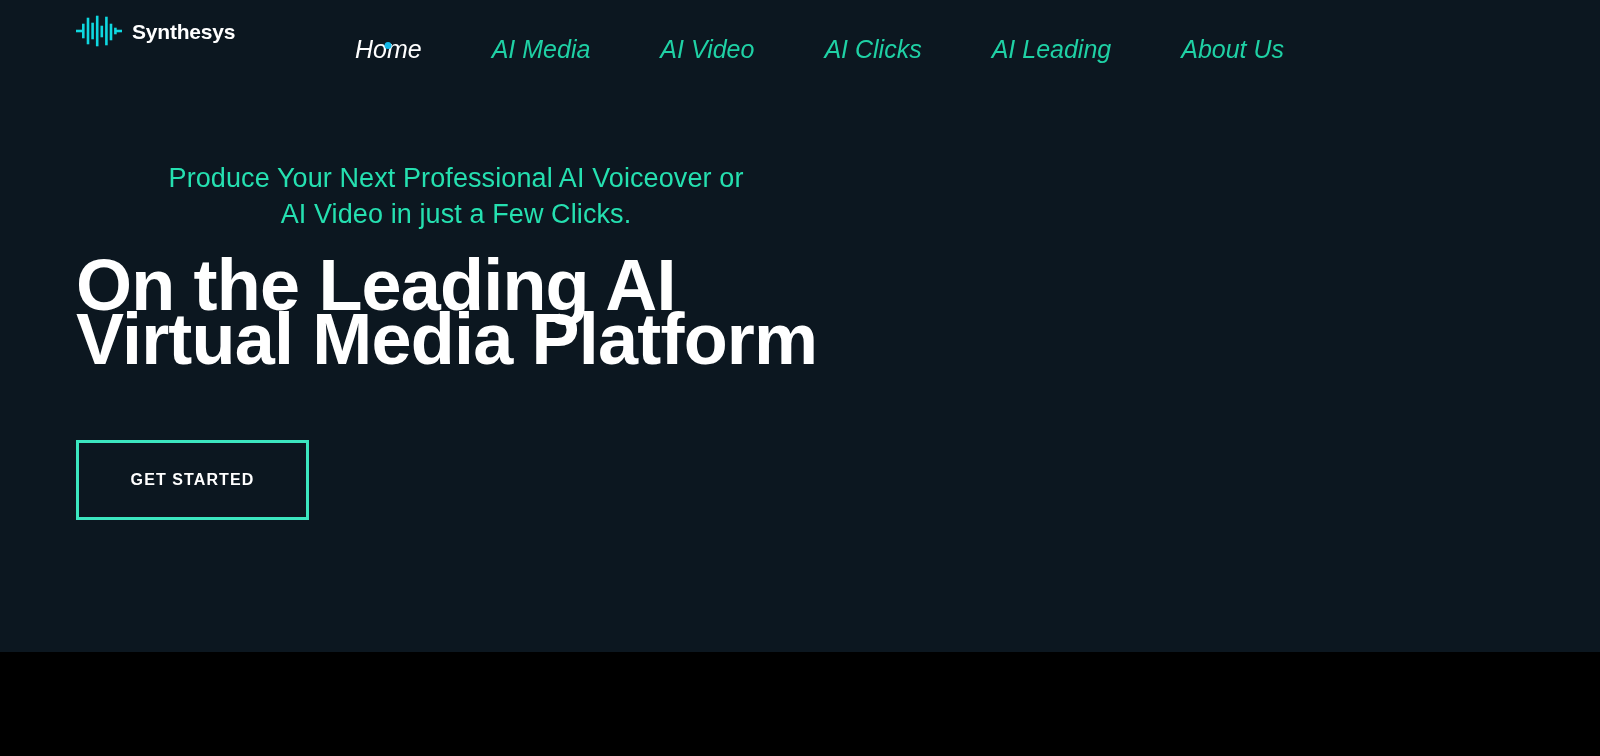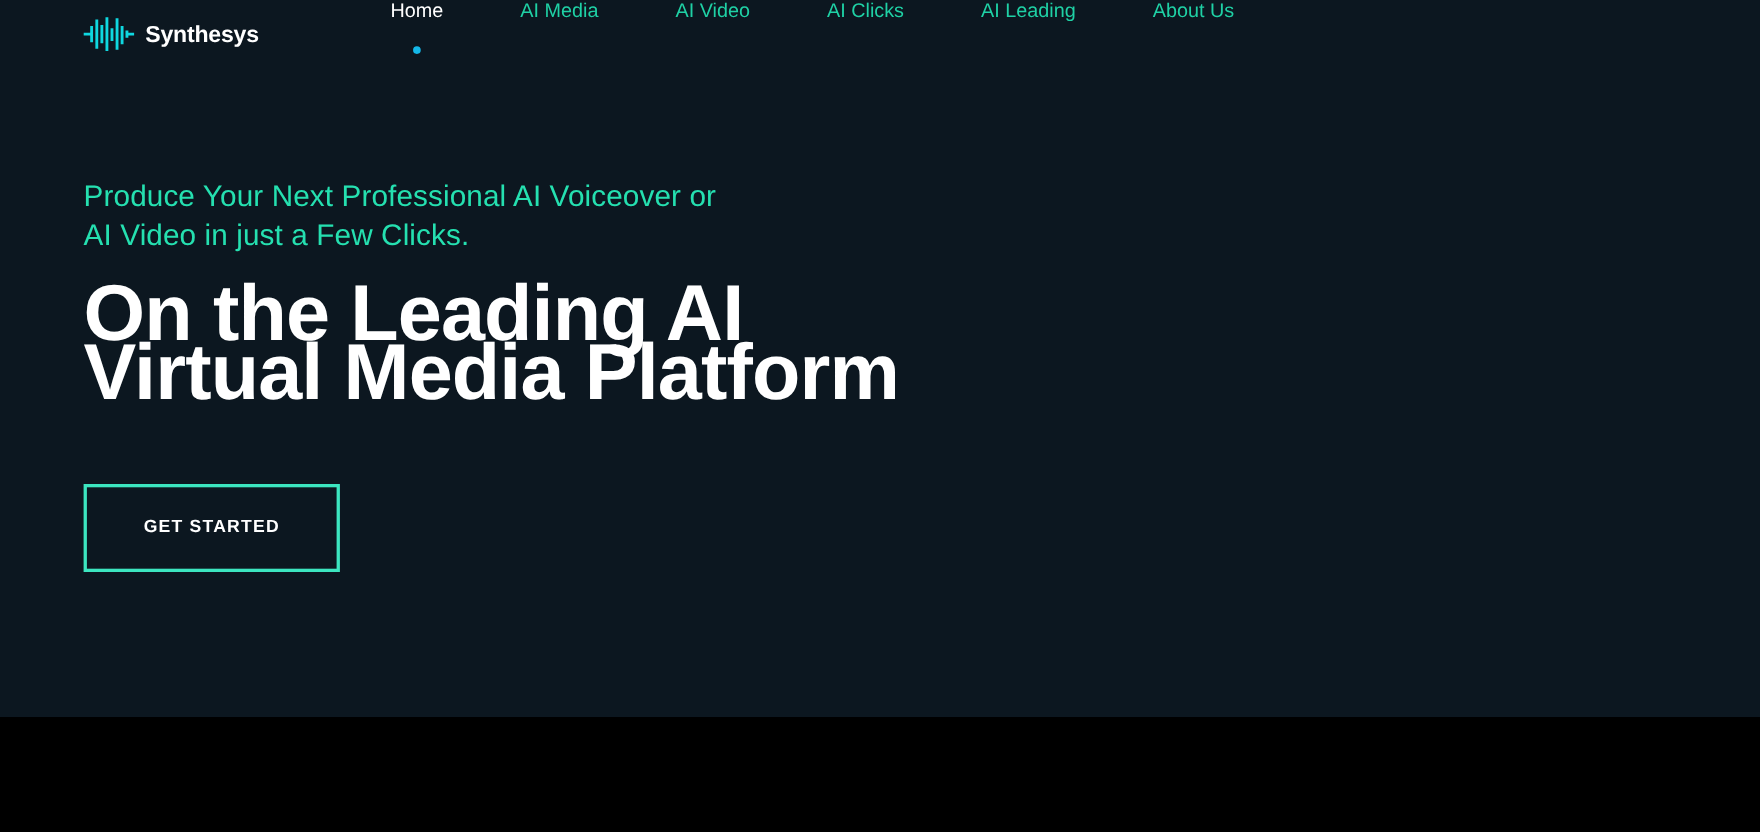--- a/index.html
+++ b/index.html
@@ -64,29 +64,30 @@
   .nav {
     position:absolute;
     left:355px; top:0;
     height:62px;
     display:flex;
     align-items:center;
   }
   .nav-item {
     position:relative;
     color:#1fd1a5;
-    font-size:18px;
+    font-size:25px;
     line-height:1;
     white-space:nowrap;
     cursor:pointer;
     padding:0 0;
     margin-right:70px;
     height:62px;
     display:flex;
-    align-items:flex-start;
+    align-items:flex-end;
+    font-style:italic;
   }
   .nav-item:last-child { margin-right:0; }
   .nav-item.active { color:#ffffff; }
   .nav-dot {
     position:absolute;
     left:50%;
     transform:translateX(-50%);
     bottom:13px;
     width:7px; height:7px;
     border-radius:50%;
@@ -115,20 +116,21 @@
     position:absolute;
     left:76px; top:160px;
     width:760px;
   }
   .hero-sub {
     color:#25e0b0;
     font-size:27px;
     line-height:36px;
     font-weight:normal;
     letter-spacing:0.1px;
+    text-align:center;
   }
   .hero-sub-line { display:block; }
   .hero-title {
     margin-top:26px;
     color:#ffffff;
     font-size:72px;
     font-weight:bold;
     line-height:54px;
     letter-spacing:-0.8px;
   }

